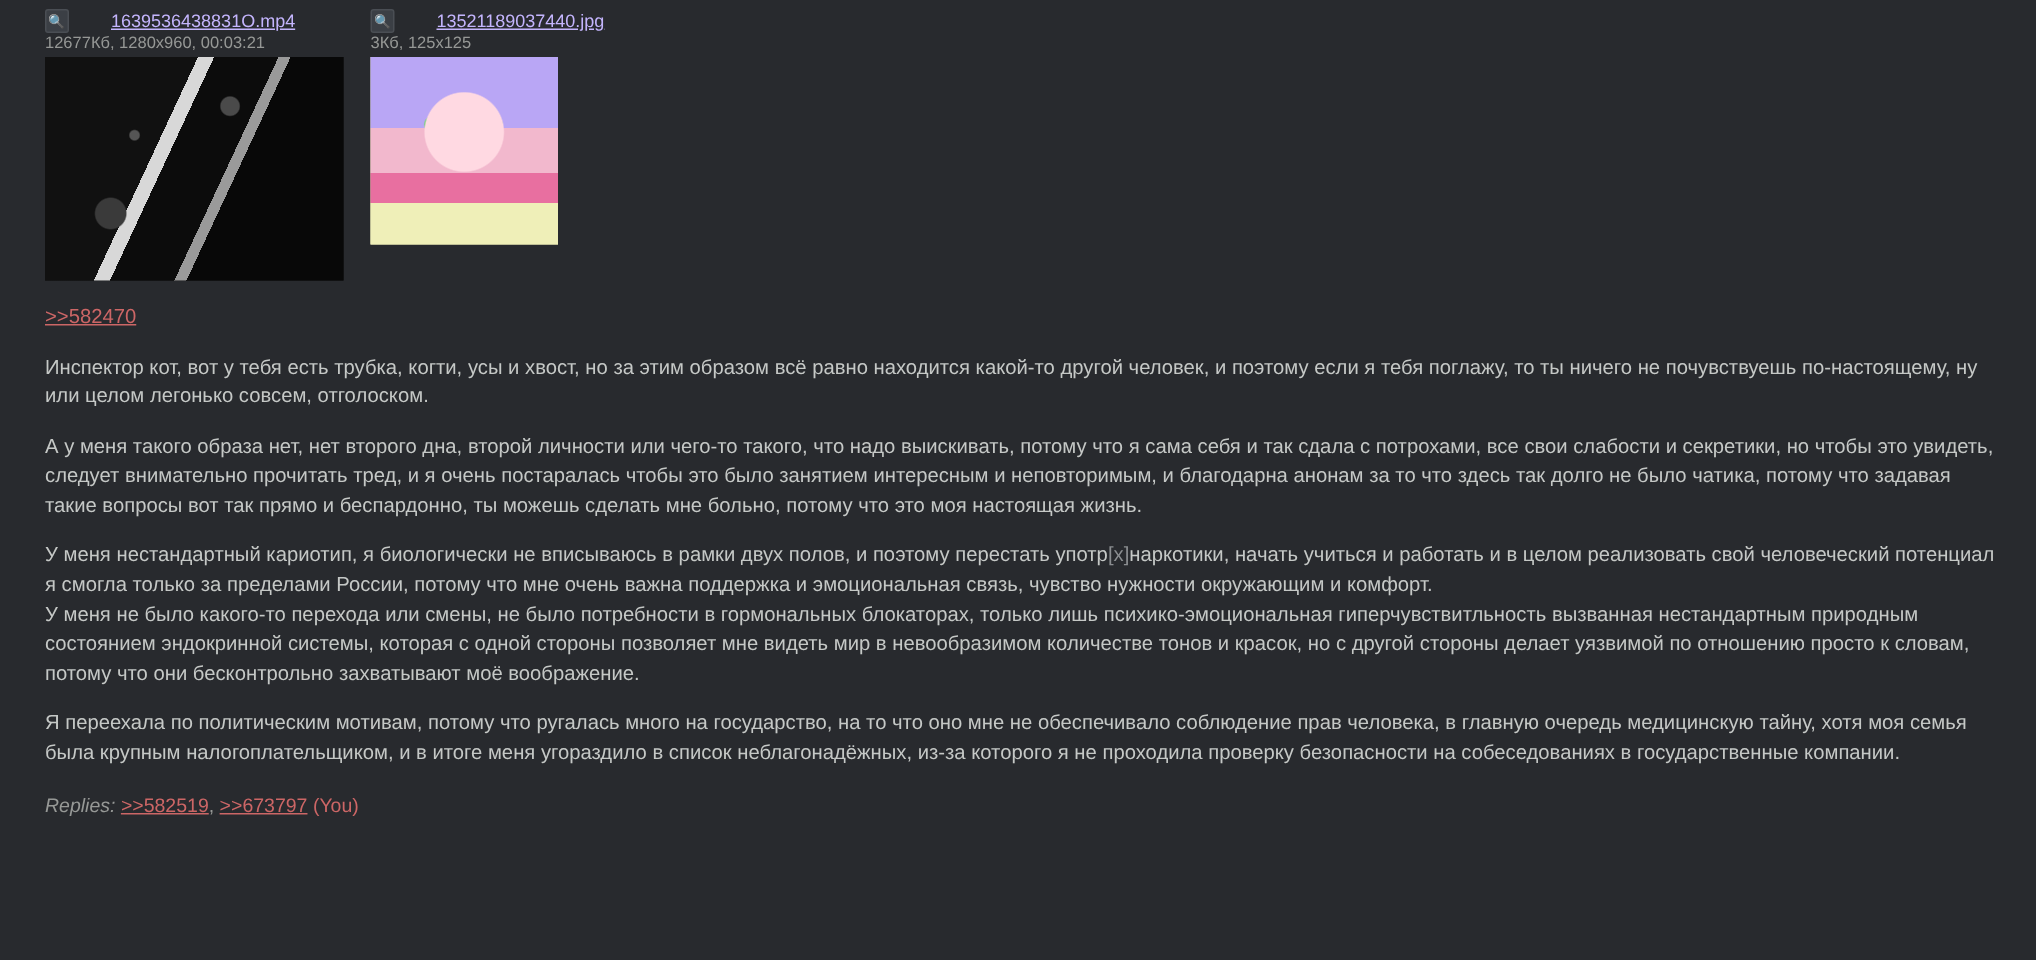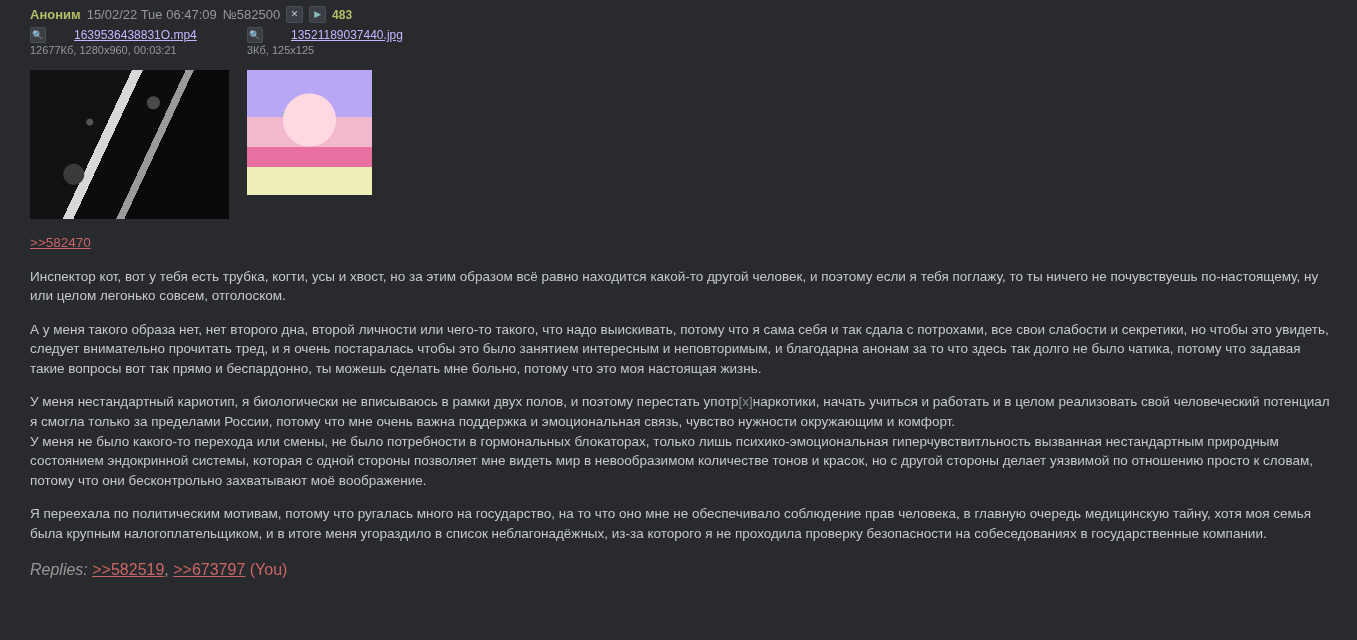--- a/index.html
+++ b/index.html
@@ -86,21 +86,21 @@
   }
   .file-name {
     color: #c4b5fd;
     text-decoration: underline;
     cursor: pointer;
     margin-left: 24px;
   }
   .file-meta {
     color: #969896;
     font-size: 11px;
-    margin-bottom: 14px;
+    margin-bottom: 3px;
   }
   .thumb {
     display: block;
     border: 0;
     cursor: pointer;
   }
   .thumb-1 {
     width: 199px;
     height: 149px;
     background:
@@ -138,48 +138,40 @@
     margin: 0 12px 14px 0;
   }
   .post-body p.tight { margin-bottom: 0; }
   .deadlink {
     color: #8a8d90;
   }
   
   .replies {
     padding-left: 22px;
     margin-top: 18px;
-    font-size: 16px;
+    font-size: 13px;
     color: #969896;
   }
   .replies .label {
     font-style: italic;
   }
   .replies a {
     color: #cc6666;
     text-decoration: underline;
     cursor: pointer;
   }
   .replies .you {
     color: #cc6666;
   }
 </style>
 </head>
 <body>
 
 <div class="post">
 
-  <div class="post-header">
-    <span class="poster-name">Аноним</span>
-    <span class="post-date">15/02/22 Tue 06:47:09</span>
-    <span class="post-number">№582500</span>
-    <span class="hdr-btn">✕</span>
-    <span class="hdr-btn play">▶</span>
-    <span class="reply-count">483</span>
-  </div>
 
   <div class="files">
 
     <div class="file">
       <div class="file-title">
         <span class="file-icon">🔍</span>
         <span class="file-name">1639536438831O.mp4</span>
       </div>
       <div class="file-meta">12677Кб, 1280x960, 00:03:21</div>
       <div class="thumb thumb-1"></div>

